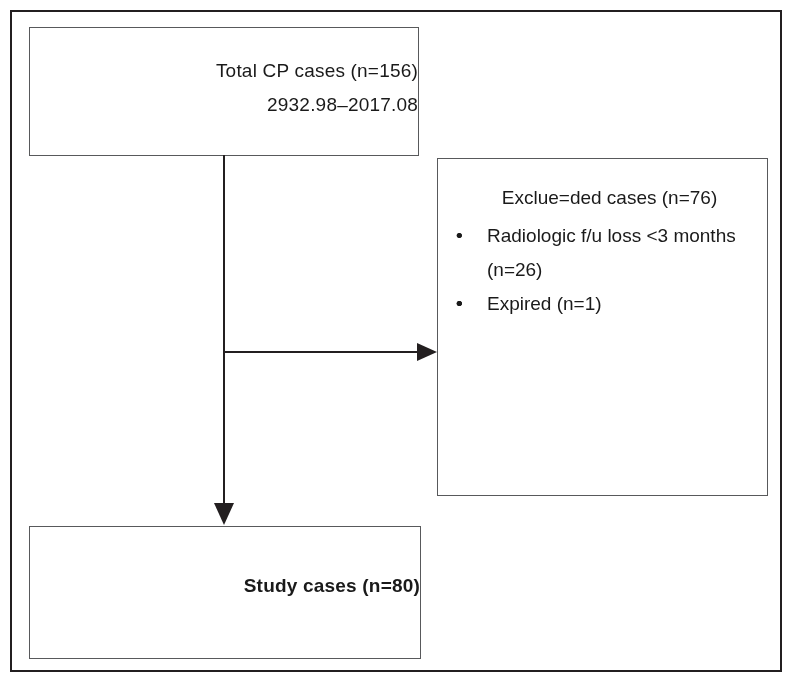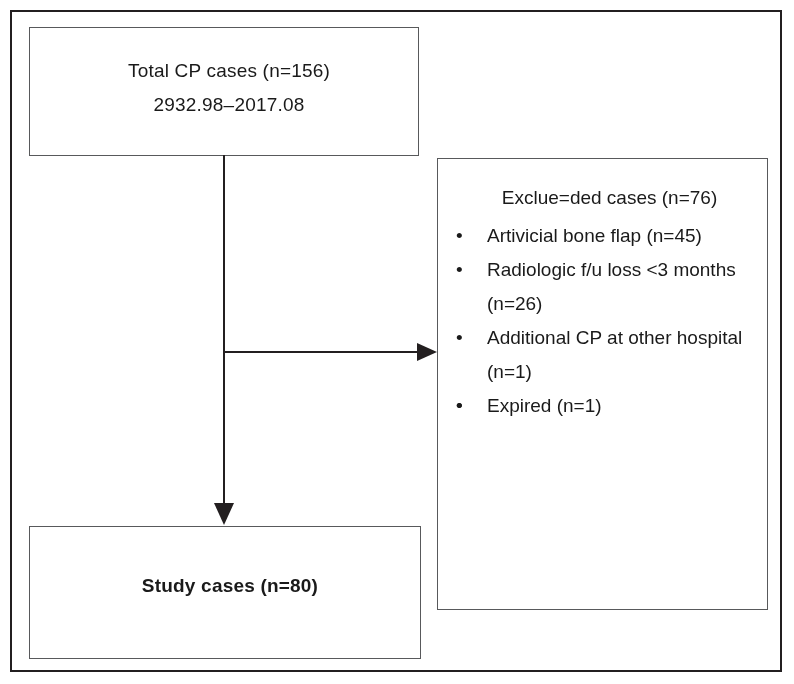--- a/index.html
+++ b/index.html
@@ -54,28 +54,28 @@
     top: 526px;
     width: 392px;
     height: 133px;
     font-weight: bold;
   }
 
   #box-excluded {
     left: 437px;
     top: 158px;
     width: 331px;
-    height: 452px;
+    height: 338px;
   }
 
   .box-text-stack {
     position: absolute;
     left: 10px;
     right: 0;
-    text-align: center;
+    text-align: right;
   }
 
   .box-line {
     font-size: 19px;
     line-height: 34px;
     letter-spacing: 0.2px;
     white-space: nowrap;
     color: #1a1a1a;
   }
 
@@ -198,29 +198,27 @@
 
   <div class="conn" id="conn-horizontal"></div>
   <div class="arrow-head" id="arrow-right"></div>
 
   <div class="flow-box" id="box-excluded">
     <div class="excl-content">
       <div class="excl-header">Exclue=ded cases (n=76)</div>
       <ul class="excl-list">
         <li class="excl-item">
           <span class="bullet">•</span>
-          <span class="item-text">Artivicial bone flap (n=45)</span>
         </li>
         <li class="excl-item">
           <span class="bullet">•</span>
           <span class="item-text">Radiologic f/u loss &lt;3 months (n=26)</span>
         </li>
         <li class="excl-item">
           <span class="bullet">•</span>
-          <span class="item-text">Additional CP at other hospital (n=1)</span>
         </li>
         <li class="excl-item">
           <span class="bullet">•</span>
         </li>
         <li class="excl-item">
           <span class="bullet">•</span>
           <span class="item-text">Expired (n=1)</span>
         </li>
       </ul>
     </div>

